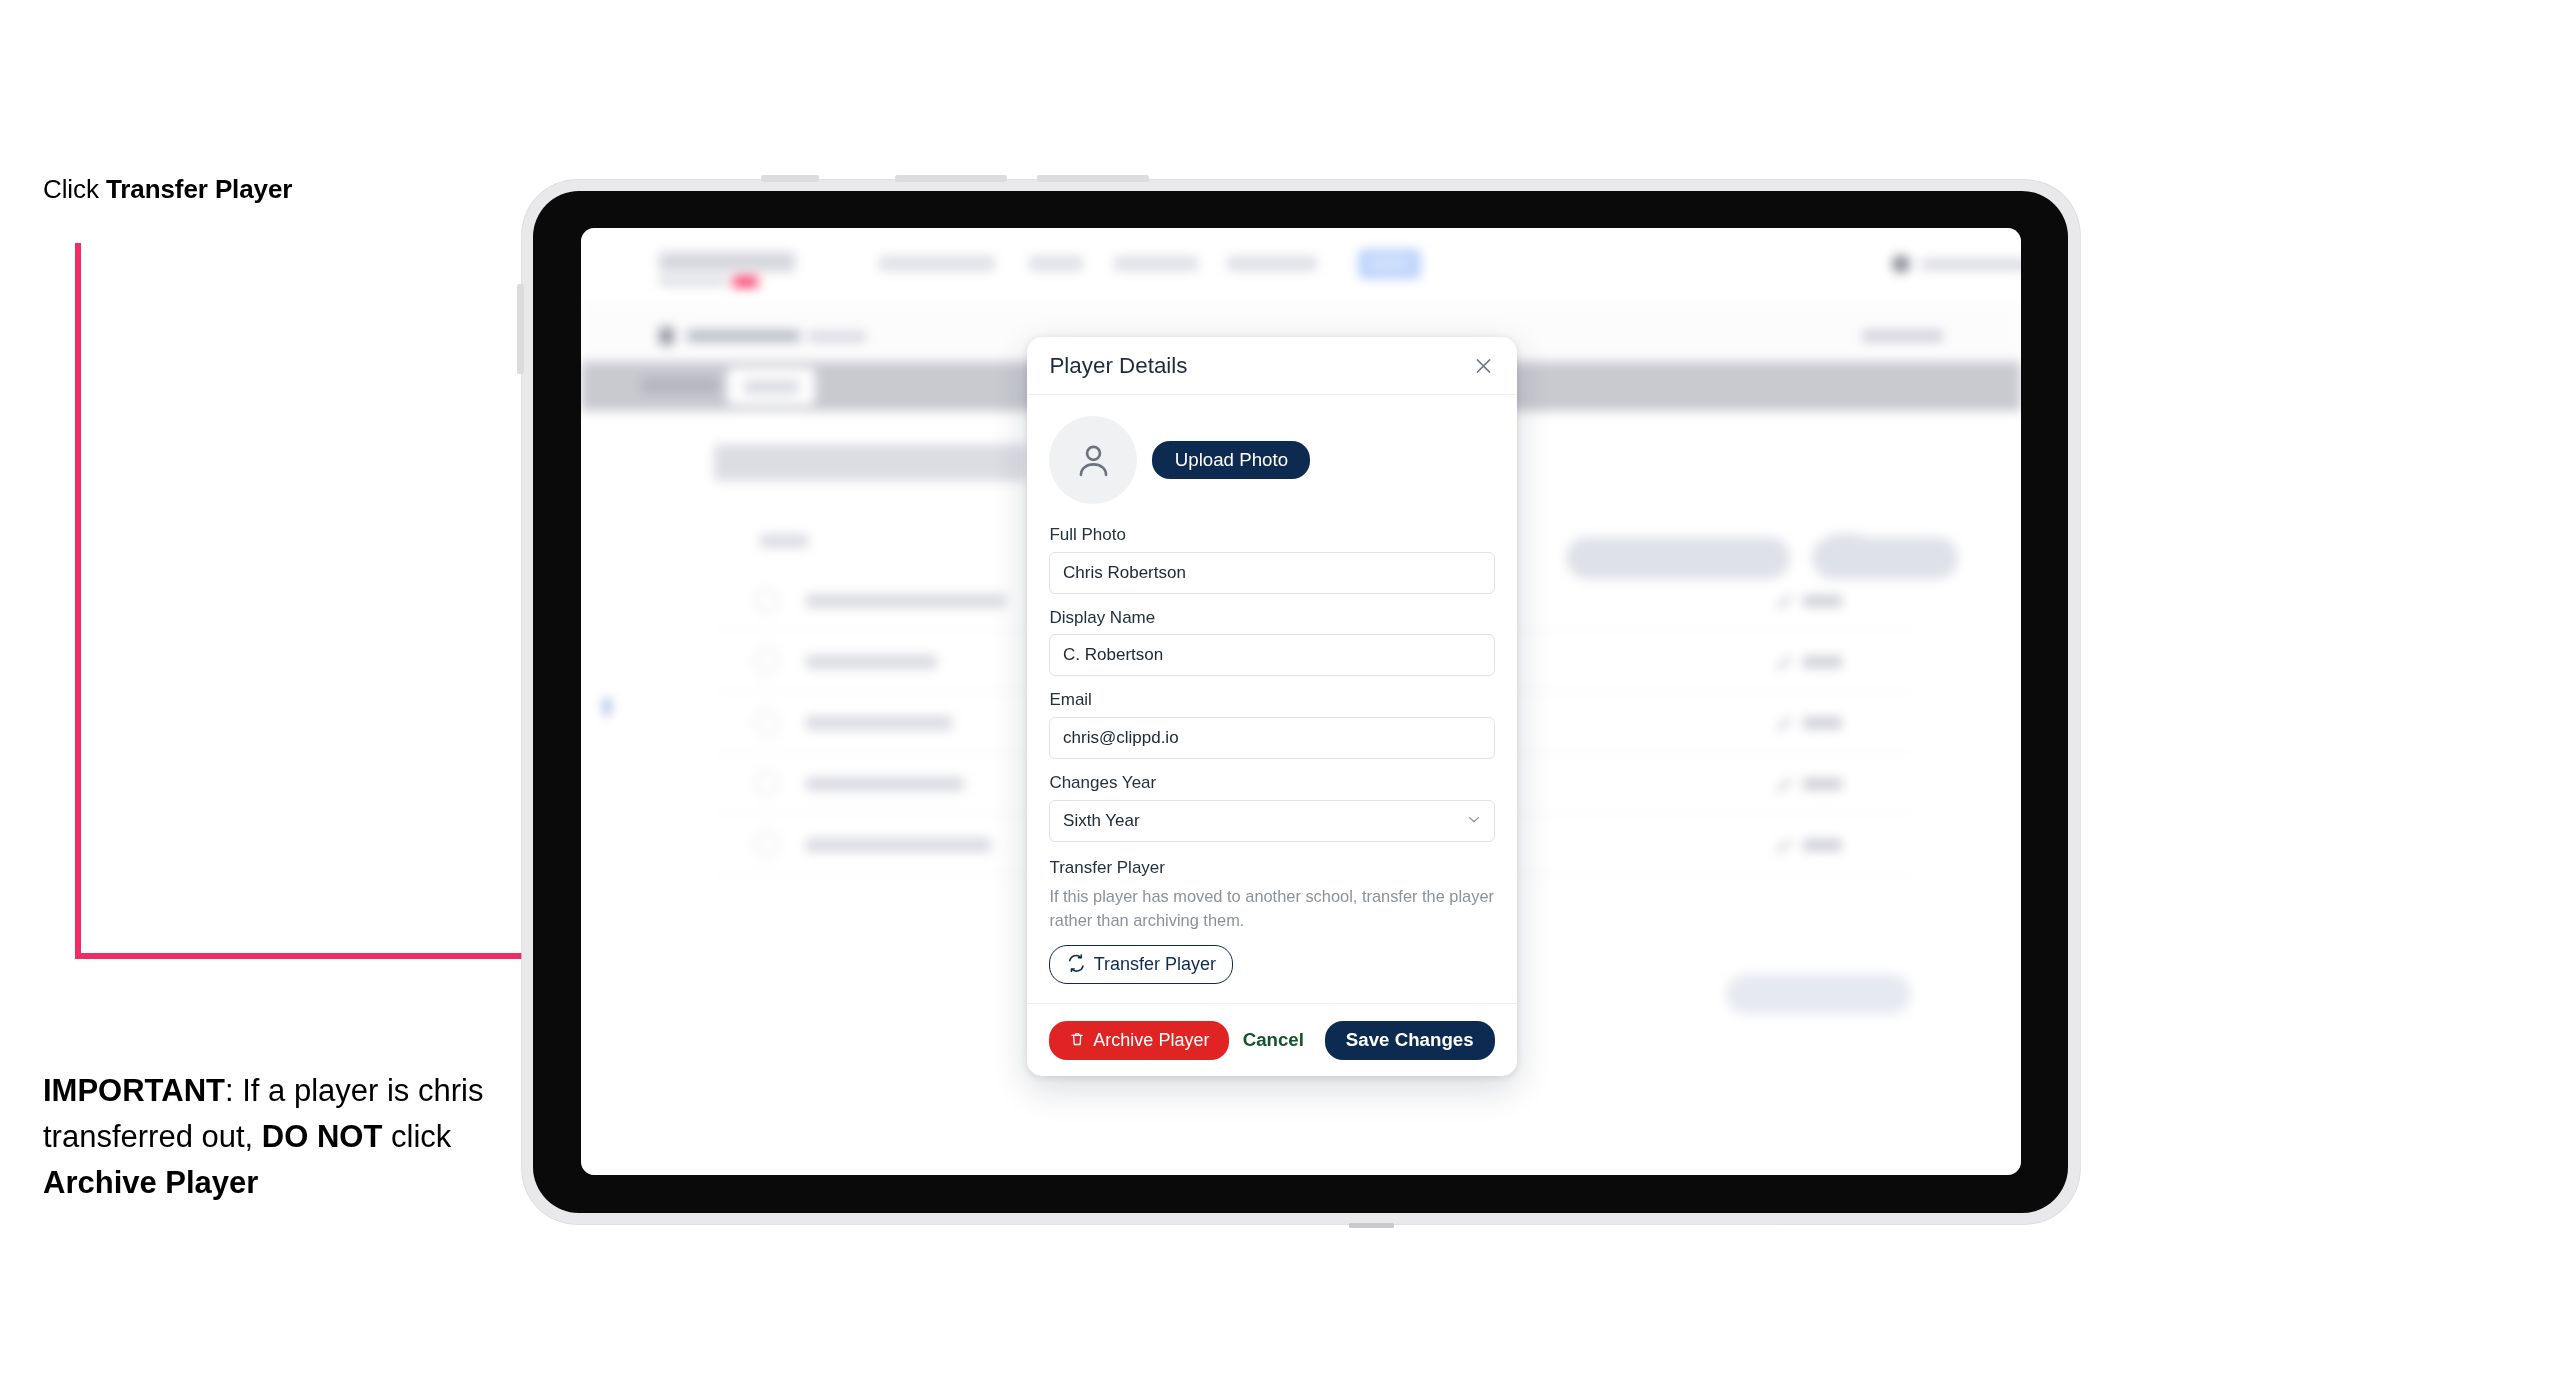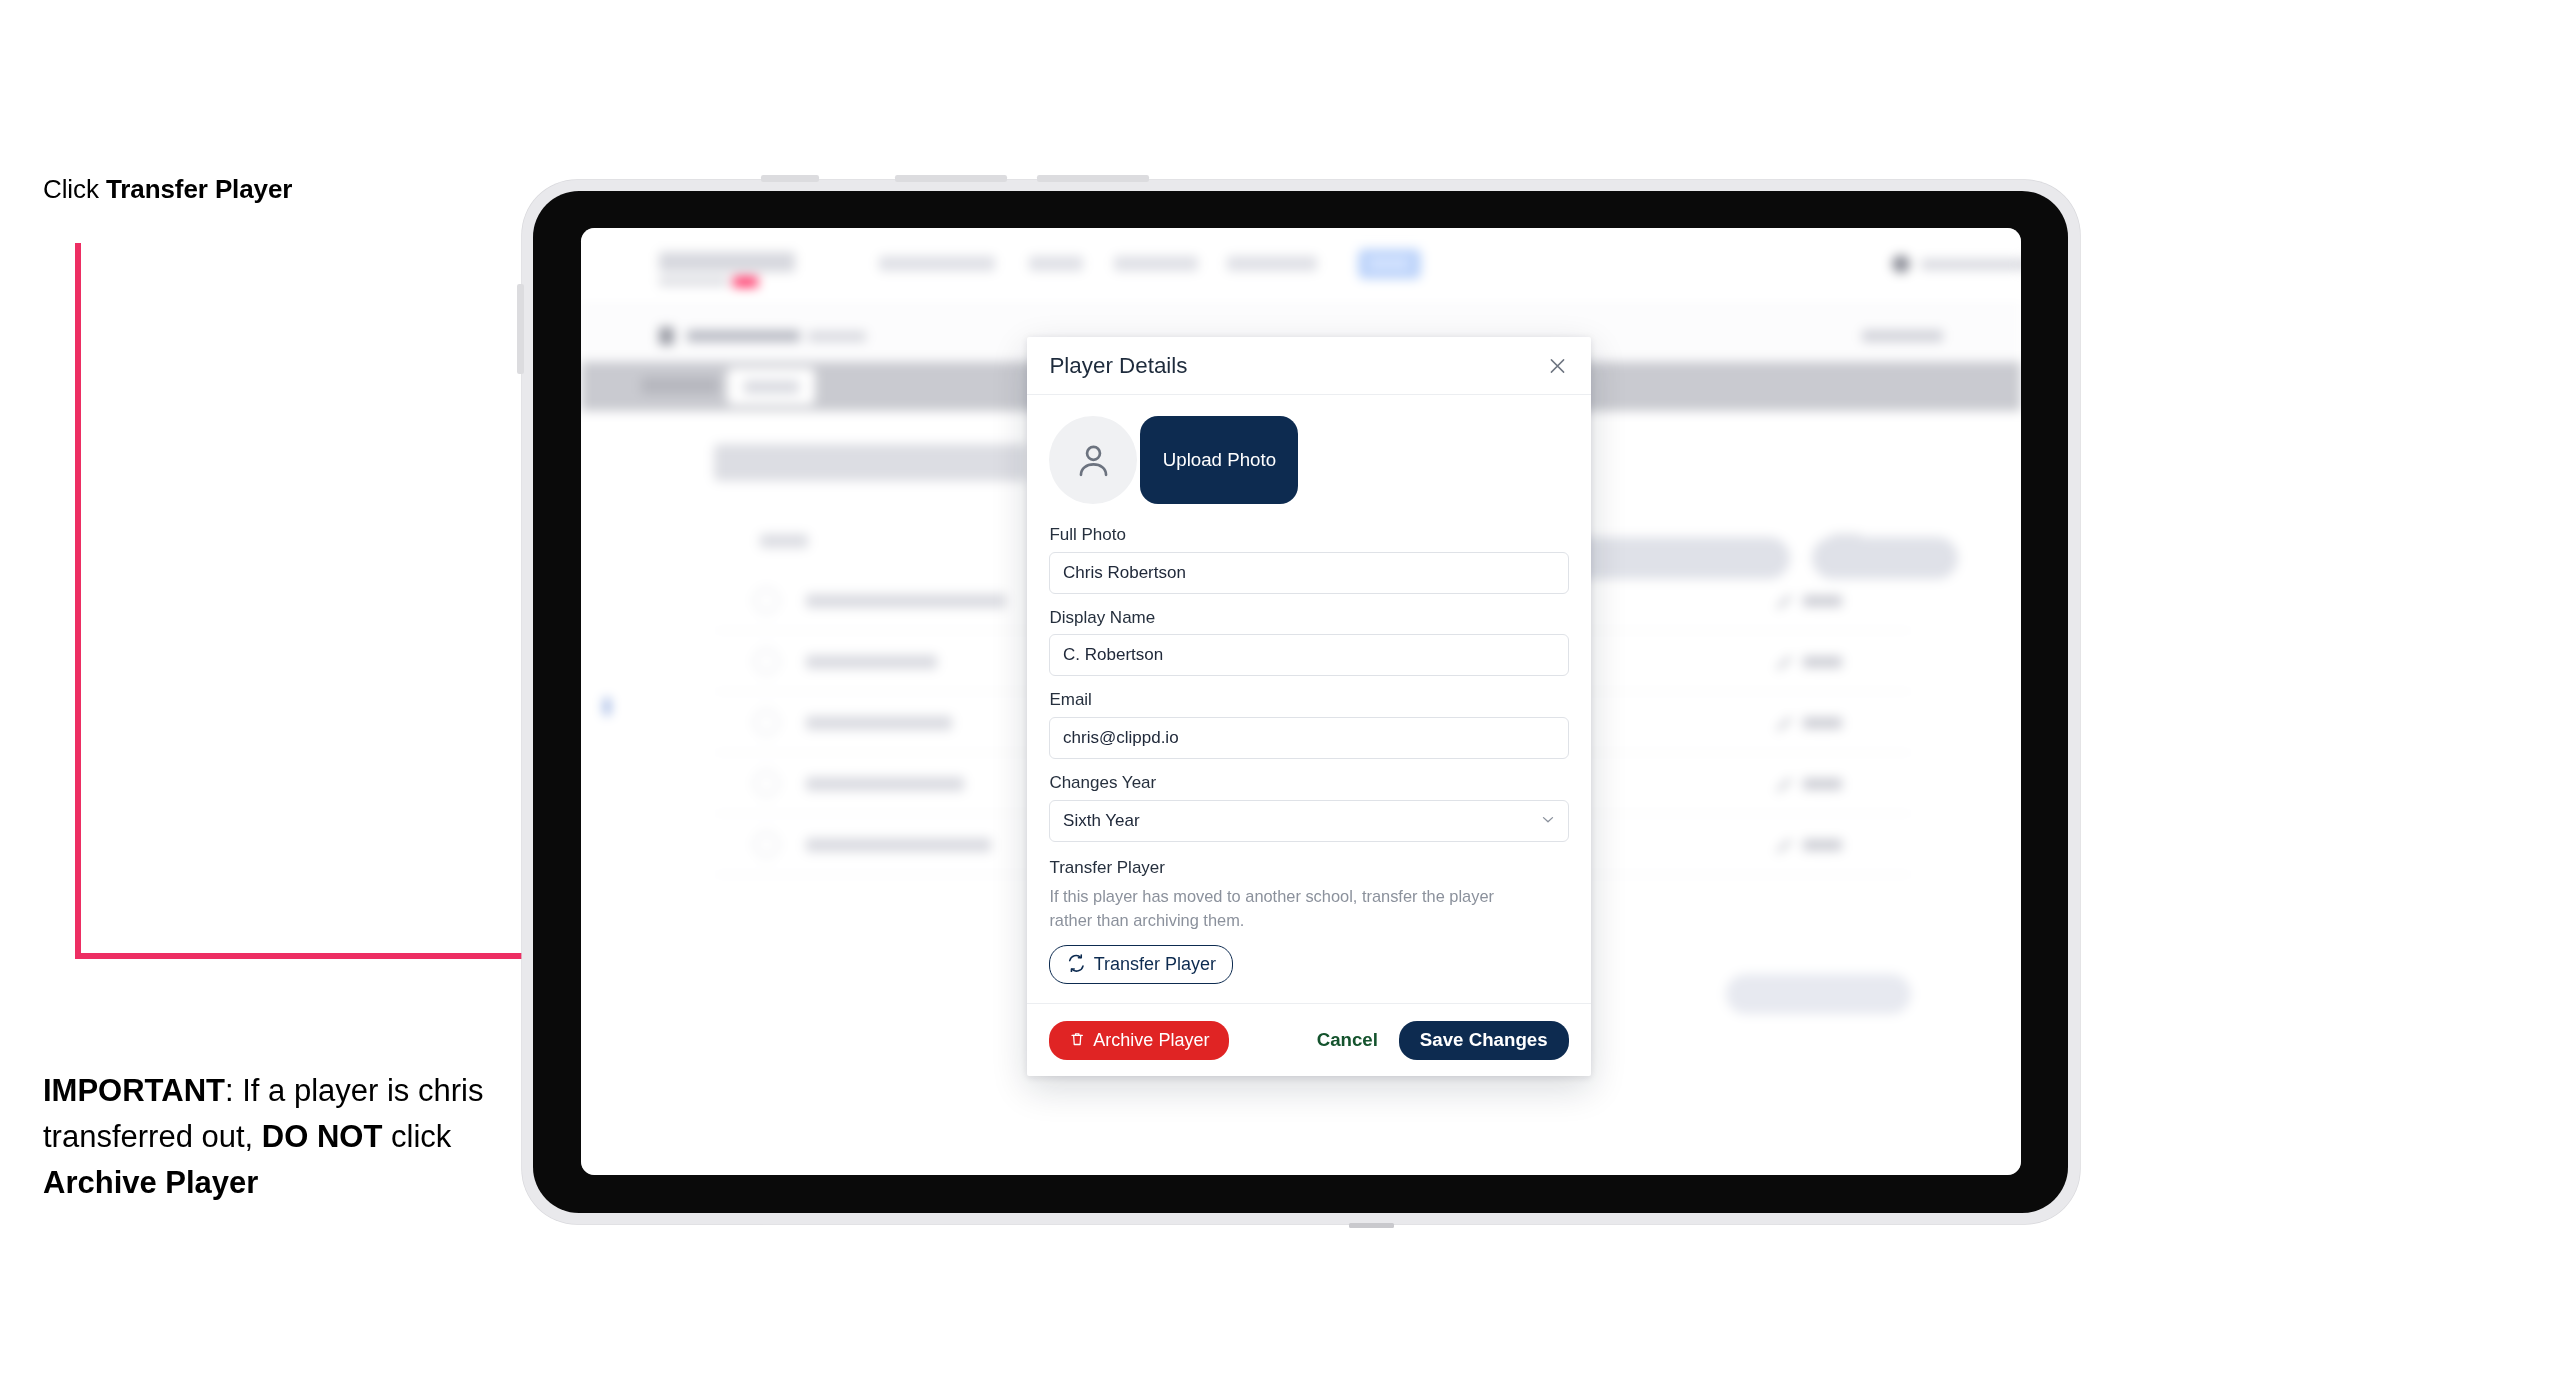--- a/index.html
+++ b/index.html
@@ -195,41 +195,41 @@
   }
   .sidedot {
     position: absolute; left: 22.4px; top: 470px;
     width: 6.7px; height: 16.4px; background: #8ea8de; border-radius: 1.5px;
   }
 
   
   #modal {
     position: absolute;
     left: 1027px; top: 337px;
-    width: 564px;
+    width: 490px;
     background: #ffffff;
-    border-radius: 2px;
+    border-radius: 15px;
     box-shadow: 0 12px 36px rgba(15,23,42,.16), 0 1.5px 7.5px rgba(15,23,42,.10);
     overflow: hidden;
   }
   .modal-head {
     position: relative; height: 58px;
     border-bottom: 0.7px solid #eceef1;
     display: flex; align-items: center; padding: 0 22.4px;
   }
   .modal-title { font-size: 22.4px; color: #1e2b3c; font-weight: 400; }
   .modal-close {
     position: absolute; right: 21px; top: 50%; transform: translateY(-50%);
     width: 25px; height: 25px; color: #6f7682;
     display: flex; align-items: center; justify-content: center;
     cursor: pointer;
   }
   .modal-body { padding: 21px 22.4px 3px 22.4px; }
 
-  .photo-row { display: flex; gap: 3px; margin-bottom: 21px; }
+  .photo-row { display: flex; align-items: center; gap: 15px; margin-bottom: 21px; }
   .avatar-big {
     width: 88px; height: 88px; border-radius: 50%;
     background: #f0f1f3; display: flex; align-items: center; justify-content: center;
     flex: 0 0 auto;
   }
   .upload-btn {
     background: #0d2b50; color: #fff; border: none;
     border-radius: 18px; padding: 9.7px 22.4px;
     font-size: 18.7px; font-family: inherit; cursor: pointer;
     line-height: 1;

